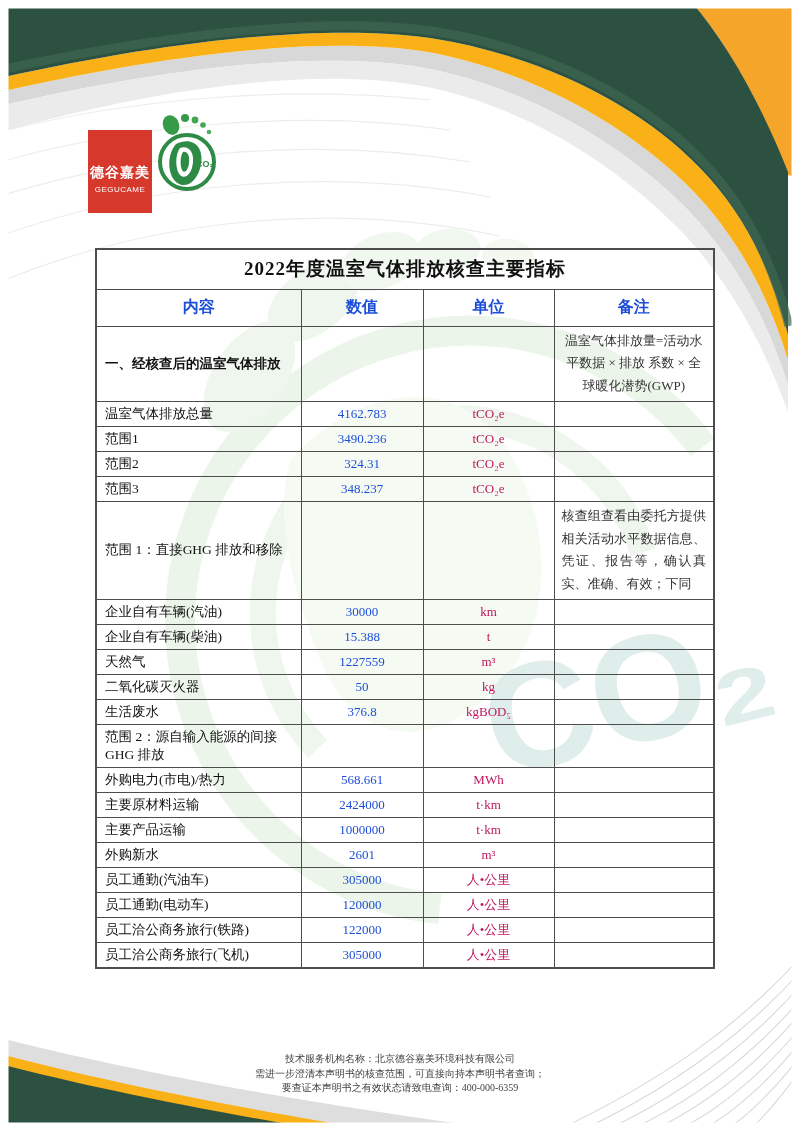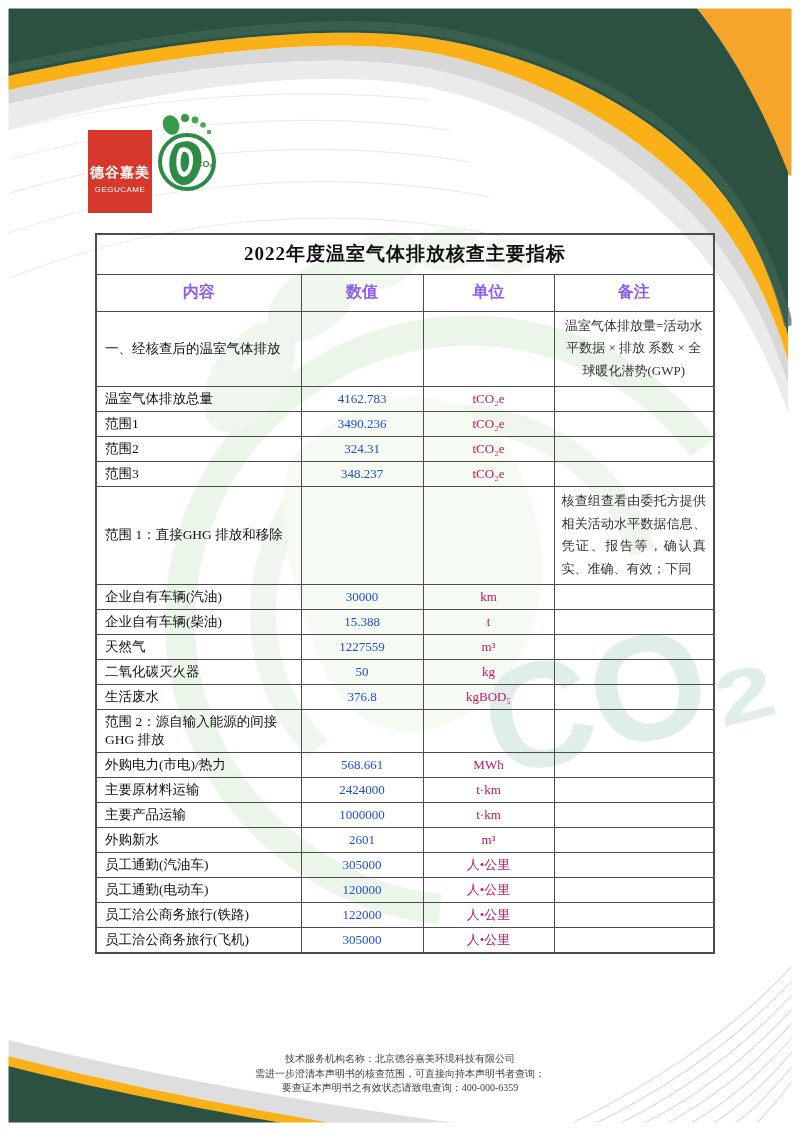--- a/index.html
+++ b/index.html
@@ -17,30 +17,30 @@
     width:64px; height:83px; background:#d6382c; color:#ffffff;
     display:flex; flex-direction:column; justify-content:center; align-items:center;
     padding-top:14px;
     margin-top:20px;
   }
   .logo-cn { font-size:14px; font-weight:bold; letter-spacing:1px; font-family:"Liberation Sans","DejaVu Sans",sans-serif; }
   .logo-en { font-size:8px; letter-spacing:0.5px; margin-top:3px; font-family:"Liberation Sans","DejaVu Sans",sans-serif; }
   .logo-foot { margin-left:2px; margin-top:2px; }
 
   
-  .report { position:absolute; left:95px; top:233px; width:581px; z-index:2; }
+  .report { position:absolute; left:95px; top:248px; width:581px; z-index:2; }
   table { width:100%; border-collapse:collapse; table-layout:fixed; background:transparent; }
   td,th { border:1px solid #4d4d4d; vertical-align:middle; background:transparent; }
   table { border:2px solid #4d4d4d; }
   .title-row td {
     height:40px; text-align:center; font-size:19px; font-weight:bold; color:#111;
     letter-spacing:1px;
   }
-  .header-row th { height:37px; text-align:center; font-size:16px; font-weight:bold; color:#8b5cf6; }
-  tr.section td.c-label { font-weight:normal; }
+  .header-row th { height:37px; text-align:center; font-size:16px; font-weight:bold; color:#1d4ed8; }
+  tr.section td.c-label { font-weight:bold; }
   tr.section td { height:26px; }
   tr.subsection td { height:30px; }
   tr.item td { height:23px; }
   .c-label { font-size:13.5px; color:#111; padding:3px 4px 3px 8px; text-align:left; }
   .c-value { font-size:13px; color:#1d4ed8; text-align:center; padding:2px; }
   .c-unit  { font-size:13px; color:#be185d; text-align:center; padding:2px; }
   .c-remark{
     font-size:13px; color:#333; line-height:1.75; padding:3px 7px;
     text-align:center;
   }

